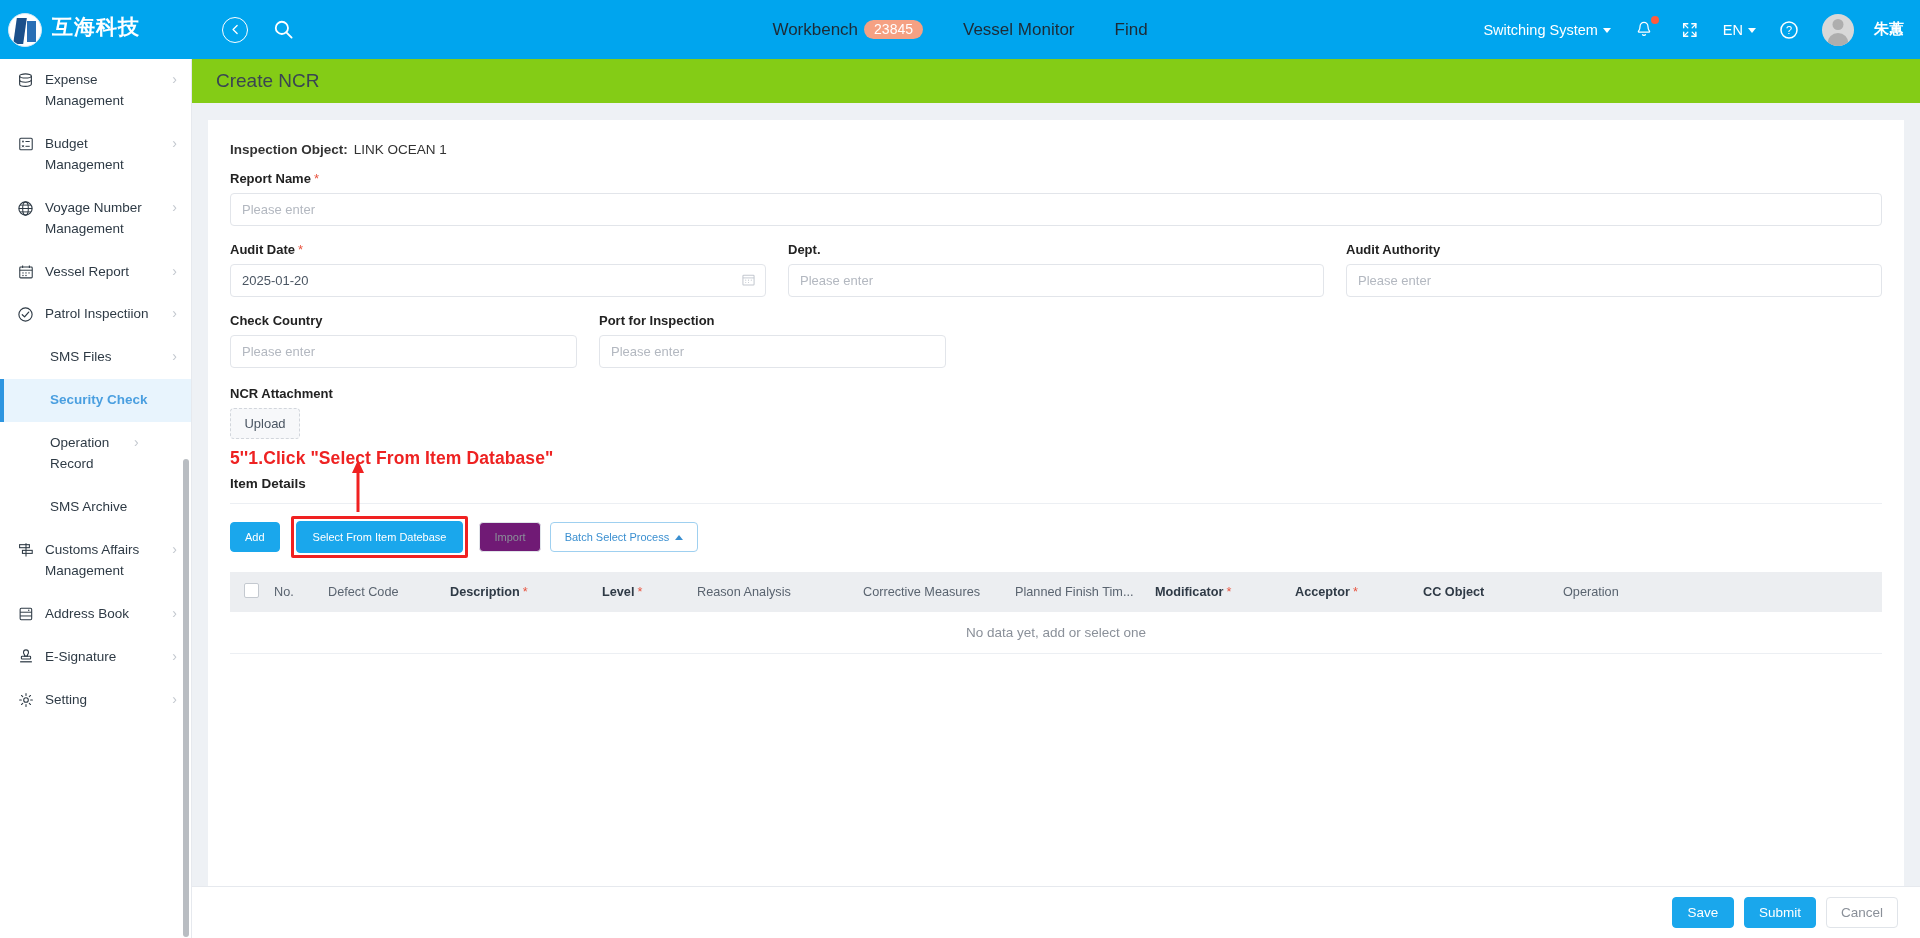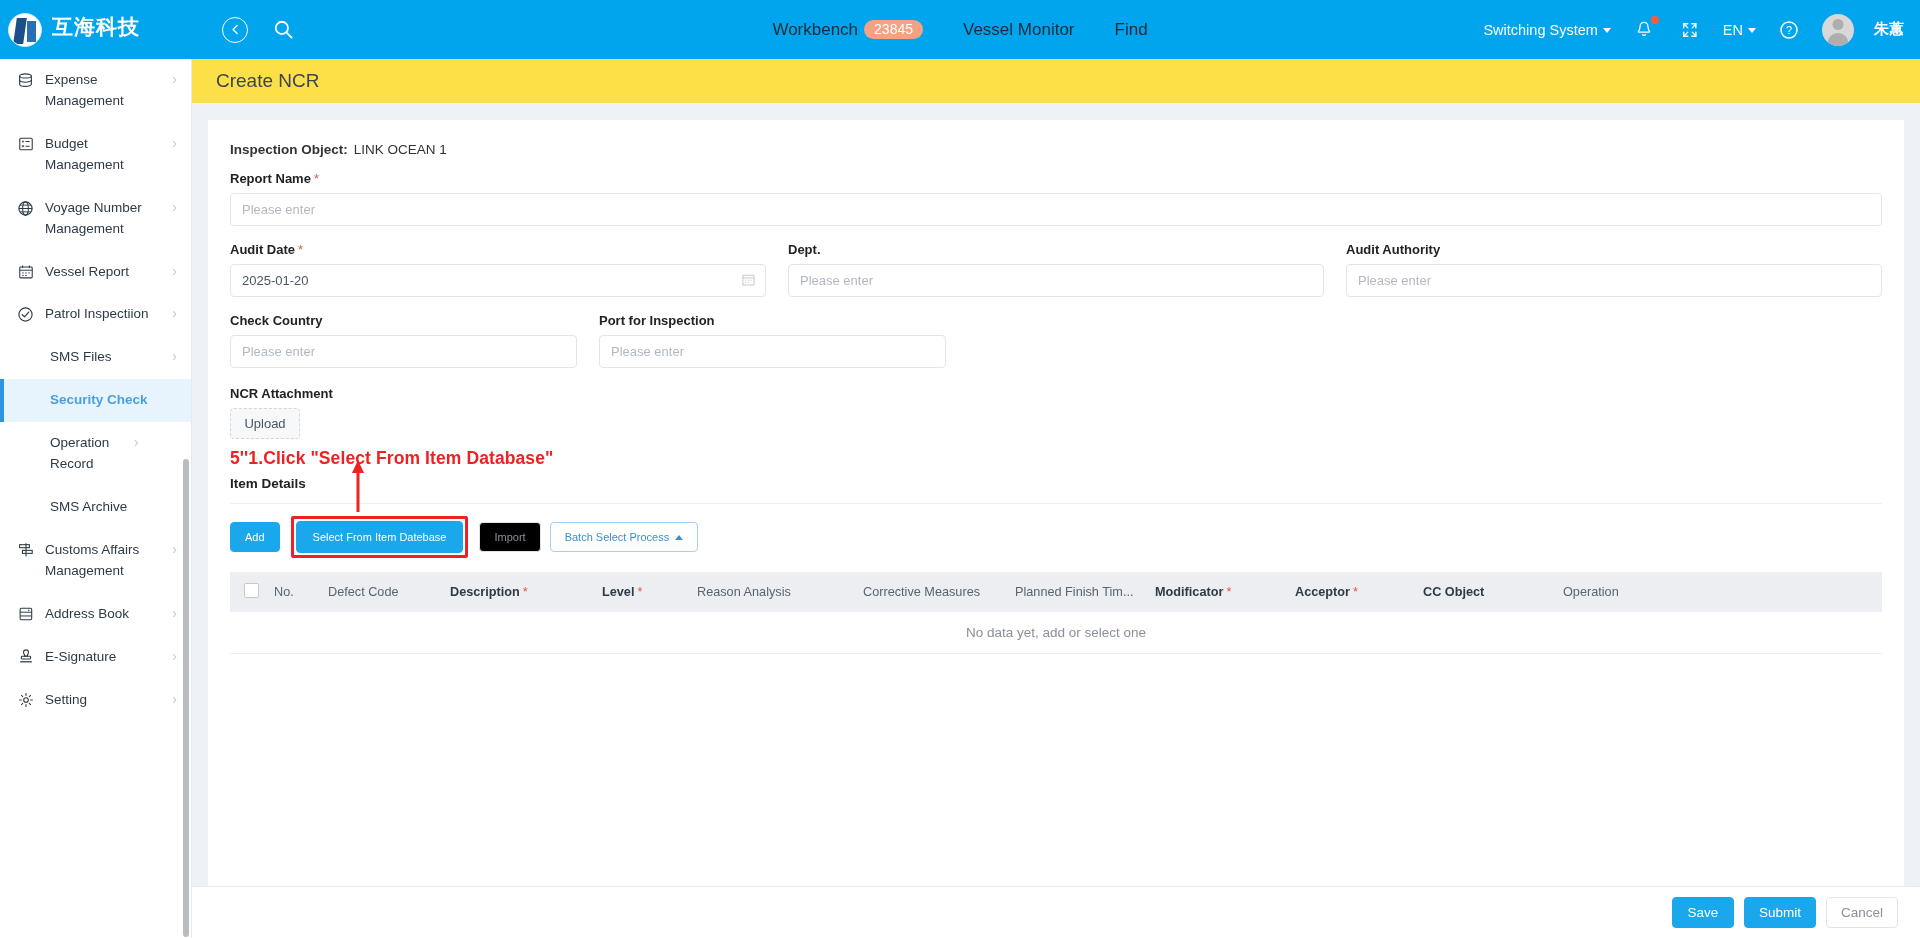--- a/index.html
+++ b/index.html
@@ -119,21 +119,21 @@
     position: absolute; right: 2px; top: 400px; width: 6px; height: 478px;
     background: #b9bdc2; border-radius: 3px;
   }
 
   
   .main {
     position: absolute; left: 192px; top: 59px; width: 1728px; height: 879px;
     background: #eef1f5;
   }
   .page-head {
-    height: 45px; background: #fde047; display: flex; align-items: center;
+    height: 45px; background: #84cc16; display: flex; align-items: center;
     padding-left: 24px; border-bottom: 1px solid #eef1f5;
   }
   .page-title { font-size: 19px; color: #3a4552; }
   .content-card {
     position: absolute; left: 16px; top: 61px; width: 1696px; height: 822px;
     background: #fff; overflow: hidden;
   }
   .form-body { padding: 22px 22px 0 22px; }
 
   .insp-row { font-size: 13.5px; color: #333; margin-bottom: 14px; }
@@ -181,21 +181,21 @@
   .divider { border-top: 1px solid #eceff3; margin-top: 12px; }
 
   .btn-row { display: flex; align-items: center; gap: 9px; margin-top: 12px; padding-left: 0; }
   .btn {
     height: 30px; border-radius: 4px; font-size: 11px; cursor: pointer;
     display: inline-flex; align-items: center; justify-content: center;
     padding: 0 14px; white-space: nowrap;
   }
   .btn-primary { background: #1AA7EC; color: #fff; border: 1px solid #1AA7EC; }
   .btn-outline { background: #fff; color: #3a8fd0; border: 1px solid #9fd0f0; }
-  .btn-outline-gray { background: #000000; color: #8a9099; border: 1px solid #e0e4e9; }
+  .btn-outline-gray { background: #701a75; color: #8a9099; border: 1px solid #e0e4e9; }
   .highlight-box {
     border: 3px solid #f02121; border-radius: 2px; padding: 2px;
     display: inline-flex; margin: 0 2px;
   }
   .caret-u {
     display: inline-block; width: 0; height: 0; margin-left: 6px;
     border-left: 4px solid transparent; border-right: 4px solid transparent;
     border-bottom: 5px solid #3a8fd0;
   }
 

